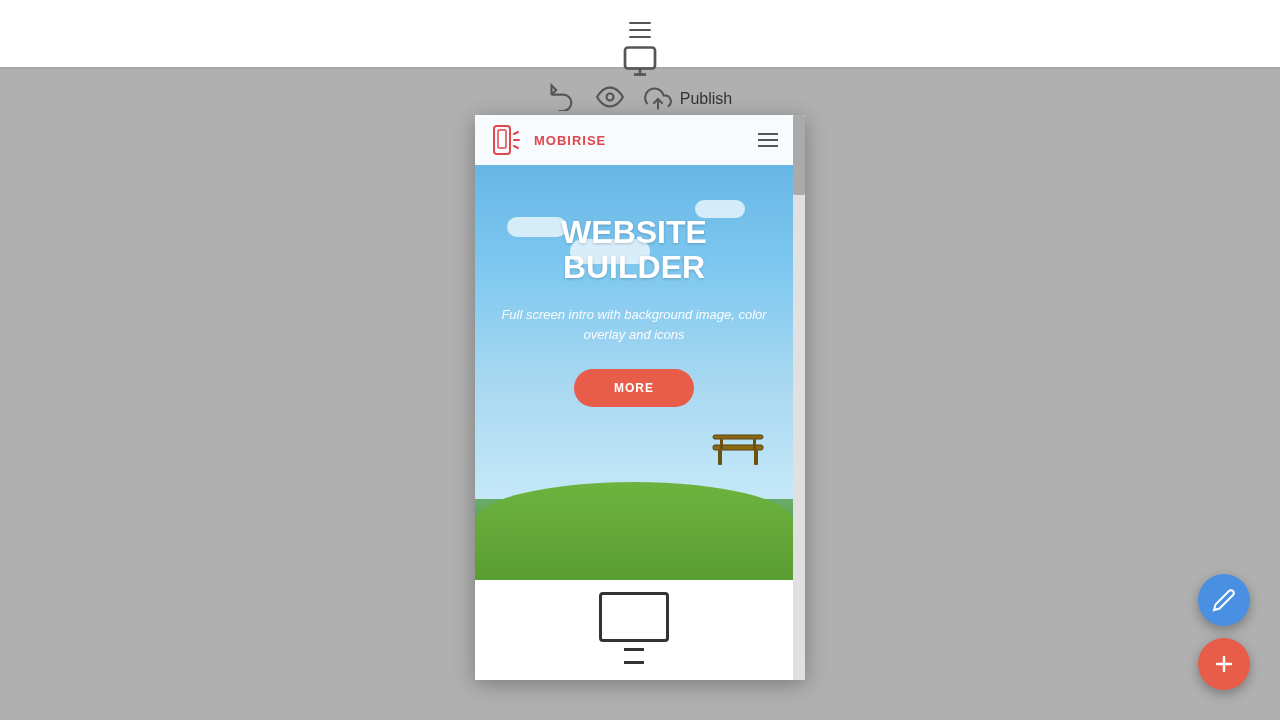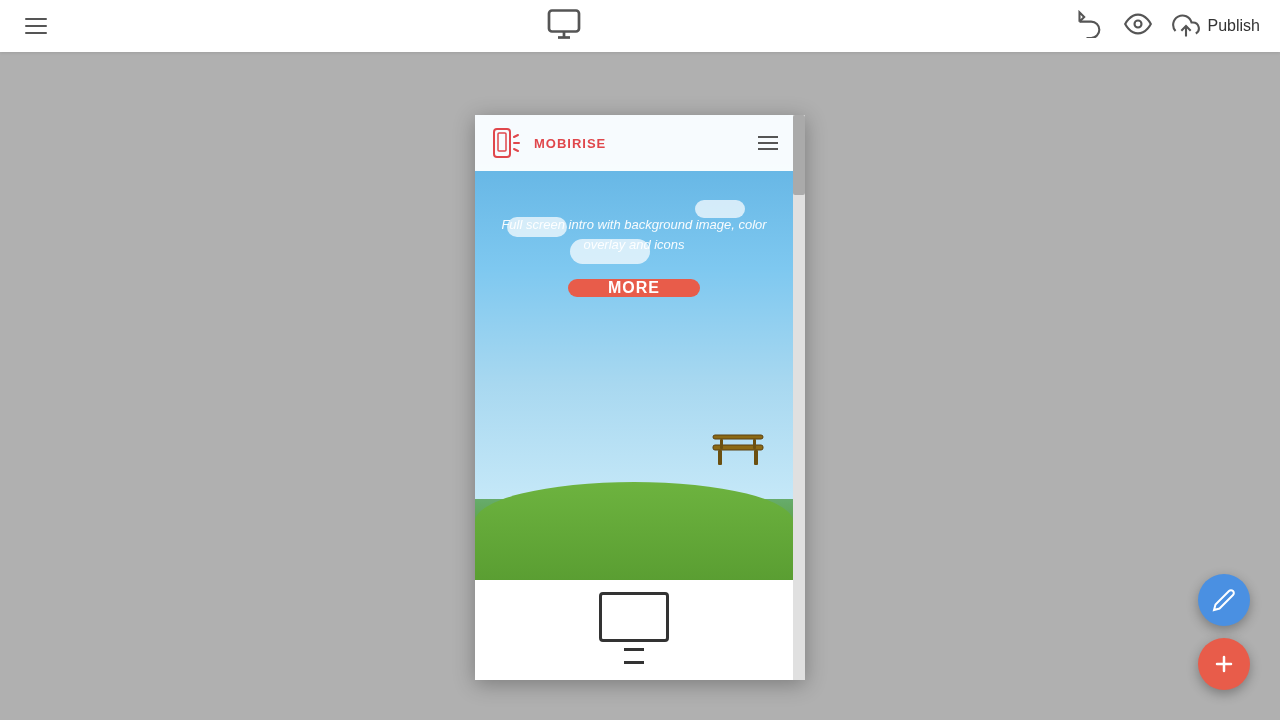--- a/index.html
+++ b/index.html
@@ -9,28 +9,29 @@
       background: #b0b0b0;
       font-family: Arial, sans-serif;
       overflow: hidden;
       position: relative;
     }
 
     
     .toolbar {
       position: absolute;
       top: 0; left: 0; right: 0;
-      height: 52px;
+      height: 67px;
       background: #fff;
       display: flex;
       align-items: center;
       justify-content: space-between;
       padding: 17px 20px;
       z-index: 100;
       box-shadow: 0 1px 3px rgba(0,0,0,0.1);
+      flex-direction: column;
     }
 
     .toolbar-left {
       display: flex;
       align-items: center;
     }
 
     .hamburger-icon {
       display: flex;
       flex-direction: column;
@@ -140,21 +141,21 @@
       width: 100%;
       height: 80px;
       background: #aaa;
       border-radius: 2px;
     }
 
     
     .preview-navbar {
       position: absolute;
       top: 0; left: 0; right: 12px;
-      height: 56px;
+      height: 50px;
       background: rgba(255,255,255,0.95);
       display: flex;
       align-items: center;
       justify-content: space-between;
       padding: 0 15px;
       z-index: 5;
     }
 
     .preview-logo {
       display: flex;
@@ -240,22 +241,22 @@
       margin-bottom: 25px;
       color: rgba(255,255,255,0.95);
       font-style: italic;
     }
 
     .preview-more-btn {
       background: #e85c4a;
       color: #fff;
       border: none;
       border-radius: 30px;
-      padding: 0 40px;
-      font-size: 16px;
+      padding: 12px 40px;
+      font-size: 12px;
       font-weight: 700;
       letter-spacing: 1px;
       cursor: pointer;
     }
 
     
     .bench {
       position: absolute;
       right: 35px;
       bottom: 38%;
@@ -422,20 +423,24 @@
 
           <rect x="10" y="20" width="4" height="15" rx="1" fill="#6b5010"></rect>
           <rect x="46" y="20" width="4" height="15" rx="1" fill="#6b5010"></rect>
 
           <rect x="12" y="9" width="3" height="10" rx="1" fill="#6b5010"></rect>
           <rect x="45" y="9" width="3" height="10" rx="1" fill="#6b5010"></rect>
         </svg>
       </div>
 
       <div class="preview-hero-content">
+        <div class="preview-hero-title">
+          <div>WEBSITE</div>
+          <div>BUILDER</div>
+        </div>
         <div class="preview-hero-subtitle">Full screen intro with background image, color overlay and icons</div>
         <button class="preview-more-btn">MORE</button>
       </div>
     </div>
 
     <div class="preview-navbar">
       <div class="preview-logo">
 
         <svg class="preview-logo-icon" viewBox="0 0 36 36" width="36" height="36">
 

